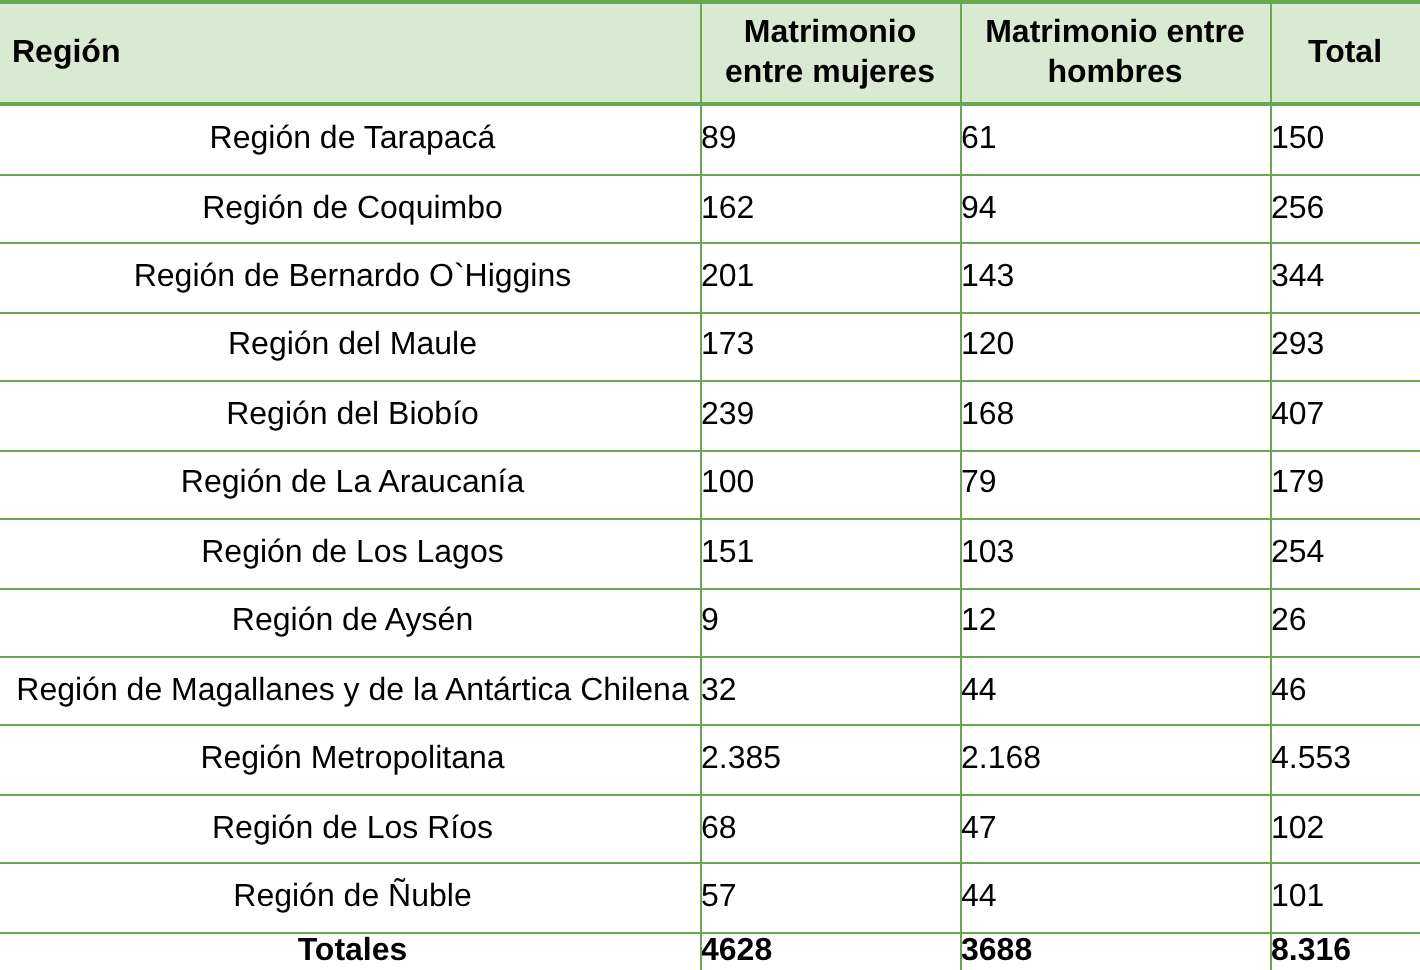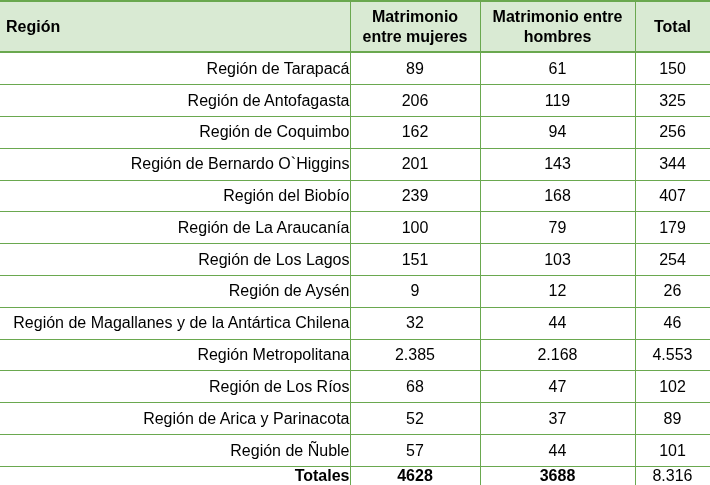--- a/index.html
+++ b/index.html
@@ -33,25 +33,25 @@
   thead th {
     background: var(--header-bg, #d9ead3);
     font-weight: bold;
     text-align: center;
     line-height: 1.25;
     border-top: 2px solid var(--border-green, #6aa84f);
     border-bottom: 2px solid var(--border-green, #6aa84f);
   }
   thead th.region { text-align: left; padding-left: 6px; }
 
-  td.region { text-align: right; padding-left: 3px; white-space: nowrap; }
-  td.num    { text-align: center; }
+  td.region { text-align: center; padding-left: 3px; white-space: nowrap; }
+  td.num    { }
 
   tfoot td { border-bottom: none; font-weight: bold; }
-  tfoot td.total-cell { font-weight: normal; }
+  tfoot td.total-cell { font-weight: bold; }
 </style>
 </head>
 <body>
 
 <table class="stats">
   <colgroup>
     <col class="c-region">
     <col class="c-mujeres">
     <col class="c-hombres">
     <col class="c-total">
@@ -66,36 +66,36 @@
   </thead>
   <tbody>
 
   <tr>
         <td class="region">Región de Tarapacá</td>
         <td class="num">89</td>
         <td class="num">61</td>
         <td class="num">150</td>
       </tr>
       <tr>
-        <td class="region">Región de Antofagasta</td>
-        <td class="num">206</td>
-        <td class="num">119</td>
-        <td class="num">325</td>
-      </tr>
-      <tr>
         <td class="region">Región de Coquimbo</td>
         <td class="num">162</td>
         <td class="num">94</td>
         <td class="num">256</td>
       </tr>
       <tr>
         <td class="region">Región de Bernardo O`Higgins</td>
         <td class="num">201</td>
         <td class="num">143</td>
         <td class="num">344</td>
+      </tr>
+      <tr>
+        <td class="region">Región del Maule</td>
+        <td class="num">173</td>
+        <td class="num">120</td>
+        <td class="num">293</td>
       </tr>
       <tr>
         <td class="region">Región del Biobío</td>
         <td class="num">239</td>
         <td class="num">168</td>
         <td class="num">407</td>
       </tr>
       <tr>
         <td class="region">Región de La Araucanía</td>
         <td class="num">100</td>
@@ -126,26 +126,20 @@
         <td class="num">2.168</td>
         <td class="num">4.553</td>
       </tr>
       <tr>
         <td class="region">Región de Los Ríos</td>
         <td class="num">68</td>
         <td class="num">47</td>
         <td class="num">102</td>
       </tr>
       <tr>
-        <td class="region">Región de Arica y Parinacota</td>
-        <td class="num">52</td>
-        <td class="num">37</td>
-        <td class="num">89</td>
-      </tr>
-      <tr>
         <td class="region">Región de Ñuble</td>
         <td class="num">57</td>
         <td class="num">44</td>
         <td class="num">101</td>
       </tr>
     </tbody>
   <tfoot>
     <tr>
       <td class="region">Totales</td>
       <td class="num">4628</td>

